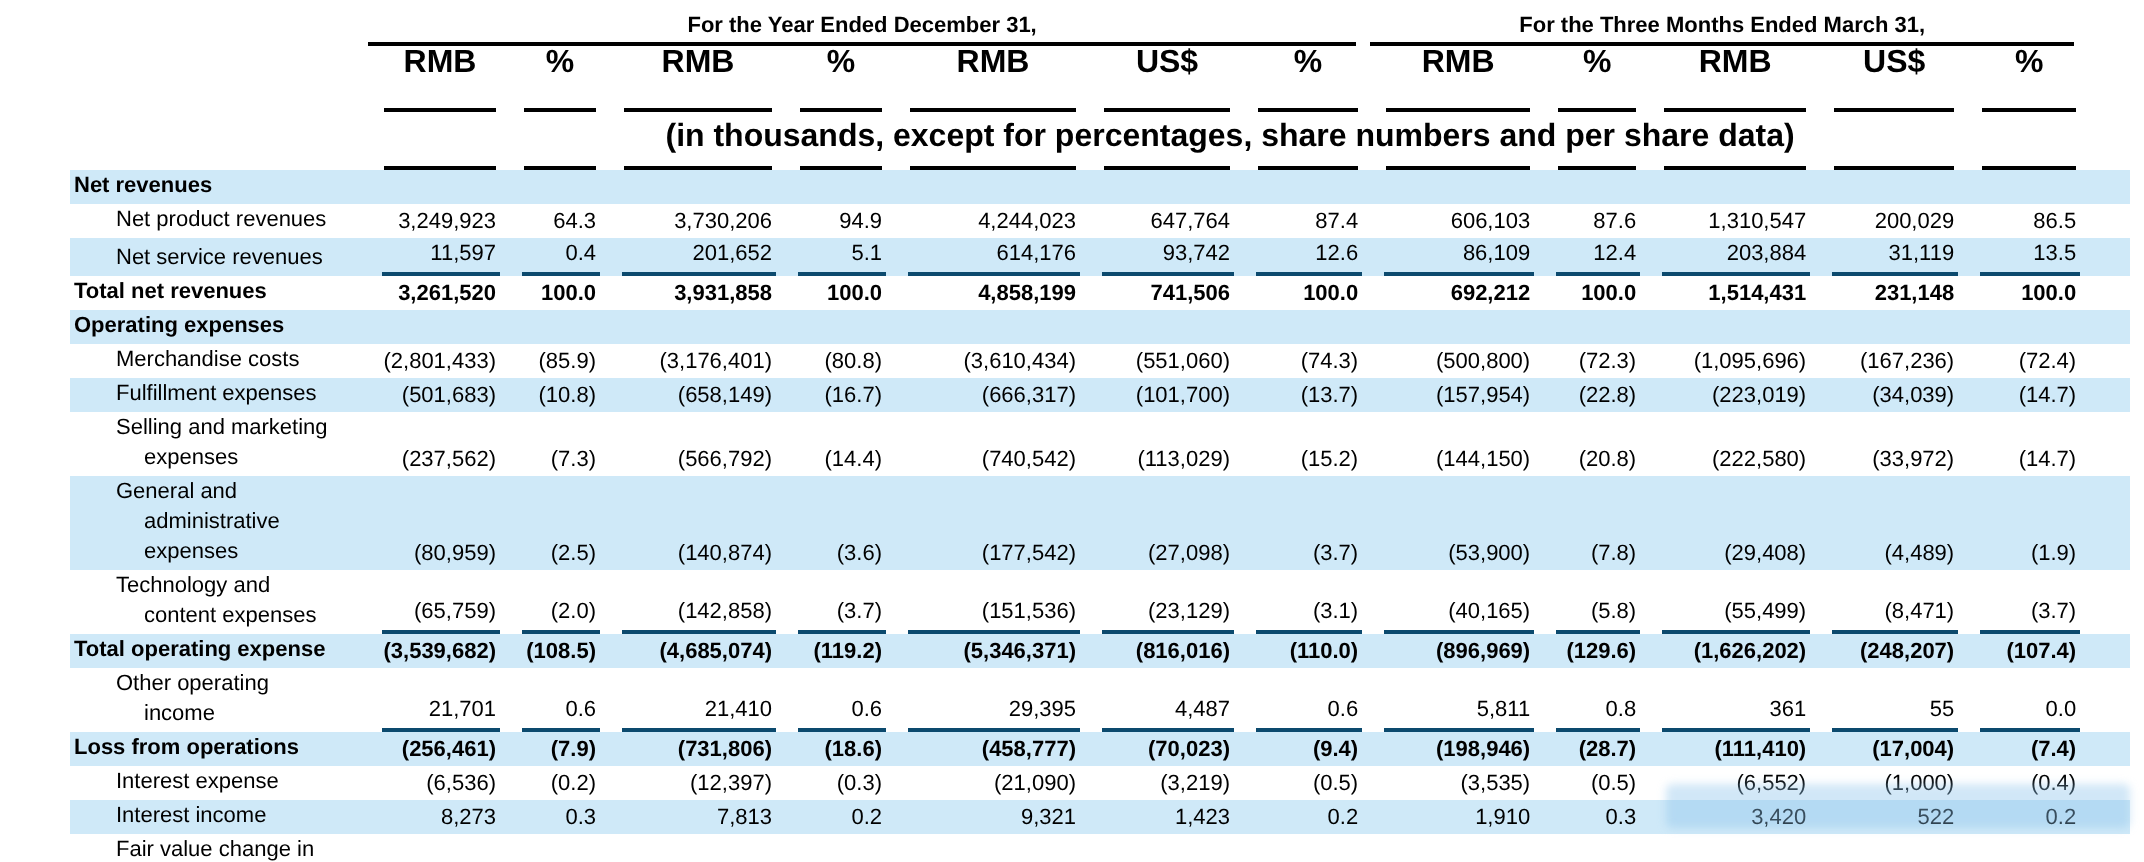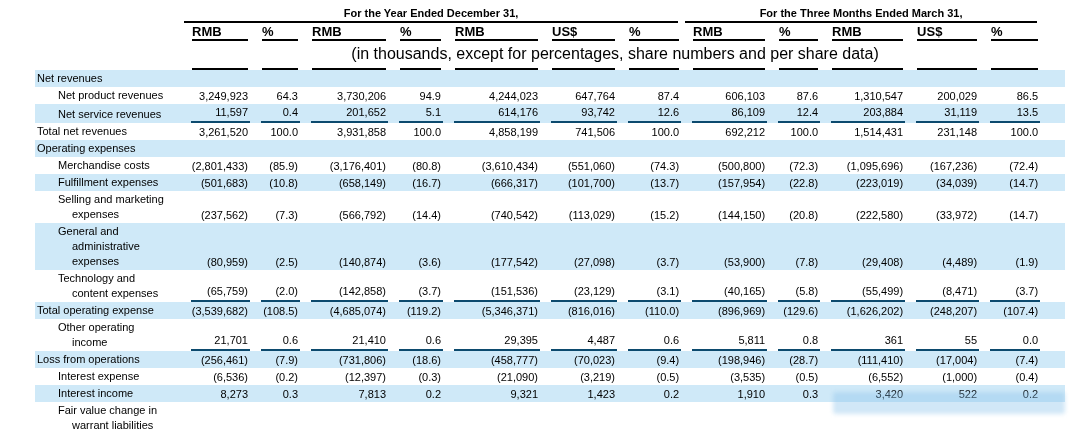--- a/index.html
+++ b/index.html
@@ -13,31 +13,31 @@
     margin:7px 0 0 35px;width:1030px;
   }
   td{padding:0;font-size:11px;vertical-align:bottom;overflow:hidden;white-space:nowrap;}
   
   .grp-cell div, .yr-cell div{
     font-weight:bold;text-align:center;font-size:11px;line-height:13px;
     border-bottom:2px solid #000;padding-bottom:1px;margin:0 3px 0 4px;
   }
   .yr-cell div{margin:1px 2px 0 14px;}
   .unit-cell div{
-    font-weight:bold;text-align:left;font-size:13px;line-height:13px;
-    border-bottom:2px solid #000;padding-bottom:1px;margin:2px 2px 0 12px;
+    font-weight:bold;text-align:center;font-size:16px;line-height:13px;
+    border-bottom:2px solid #000;padding-bottom:16px;margin:2px 2px 0 12px;
   }
   .note-cell div{
-    font-weight:normal;font-size:16px;line-height:20px;text-align:center;
+    font-weight:bold;font-size:16px;line-height:20px;text-align:center;
     padding:3px 0 2px 130px;white-space:normal;
   }
   .rule-cell div{height:2px;border-bottom:2px solid #000;margin:0 2px 0 12px;}
   
   tr.sh{background:#cfe9f8;}
-  tr.b td{font-weight:normal;}
+  tr.b td{font-weight:bold;}
   .lbl{white-space:normal;line-height:15px;padding-top:1px;padding-bottom:1px;}
   .lbl.i1{padding-left:37px;text-indent:-14px;}
   .lbl.i0{padding-left:2px;}
   .v{margin-left:11px;text-align:right;padding:1px 2px 1px 0;line-height:14px;}
   tr.u .v{border-bottom:2px solid #0c4a6e;padding-bottom:2px;}
   .watermark{
     position:absolute;left:833px;top:392px;width:232px;height:22px;
     background:rgba(140,195,235,0.40);border-radius:3px;filter:blur(2px);
     pointer-events:none;
   }

